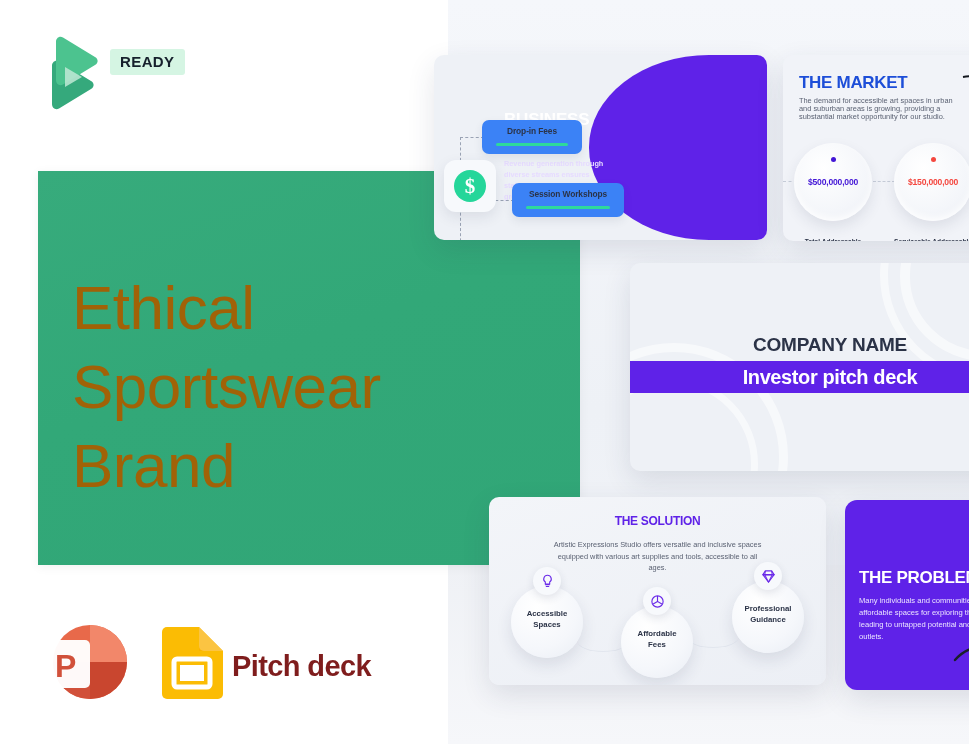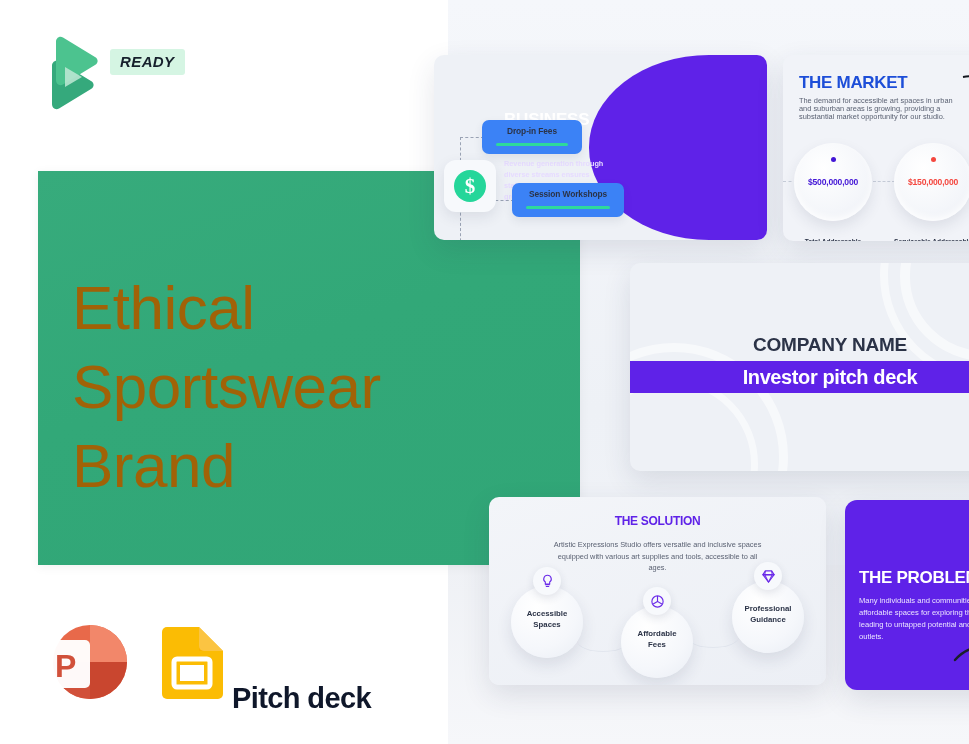--- a/index.html
+++ b/index.html
@@ -27,43 +27,42 @@
     background:linear-gradient(160deg,#37ab7c 0%,#32a878 45%,#31a677 100%);
     box-shadow:0 2px 10px rgba(0,0,0,.06);
   }
   .hero-title{
     position:absolute;left:72px;top:268px;width:430px;
     color:#a16207;font-size:62px;line-height:79px;font-weight:400;
     letter-spacing:-0.5px;white-space:pre-line;
   }
 
   
-  .logo-wrap{position:absolute;left:38px;top:36px;width:300px;height:82px;font-style:italic;}
+  .logo-wrap{position:absolute;left:38px;top:36px;width:300px;height:82px;}
   .logo-mark{position:absolute;left:0;top:0;width:62px;height:78px;}
   .badge-ready{
     position:absolute;left:72px;top:13px;
     background:#d5f5e3;color:#16202c;
     font-size:15px;font-weight:700;letter-spacing:.4px;
     padding:4px 10px 5px 10px;border-radius:3px;
   }
   .logo-word{
     position:absolute;left:72px;top:44px;
     font-size:29px;font-weight:700;color:#10161d;letter-spacing:-0.6px;
     white-space:nowrap;
   }
 
   
   .fmt-row{position:absolute;left:38px;top:618px;height:90px;}
   .fmt-ppt{position:absolute;left:0px;top:0px;width:92px;height:88px;}
   .fmt-gs{position:absolute;left:118px;top:8px;width:73px;height:74px;}
   .fmt-label{
     position:absolute;left:194px;top:32px;
-    font-size:29px;font-weight:700;color:#0f172a;letter-spacing:-0.6px;
+    font-size:29px;font-weight:700;color:#7f1d1d;letter-spacing:-0.6px;
     white-space:nowrap;
-    margin-top:32px;
   }
 
   
   .slide{position:absolute;border-radius:10px;overflow:hidden;
          box-shadow:0 10px 28px rgba(40,50,80,.12);}
 
   
   .s-bm{left:434px;top:55px;width:333px;height:185px;background:#eef1f6;}
   .bm-purple{
     position:absolute;right:0;top:0;width:178px;height:185px;

